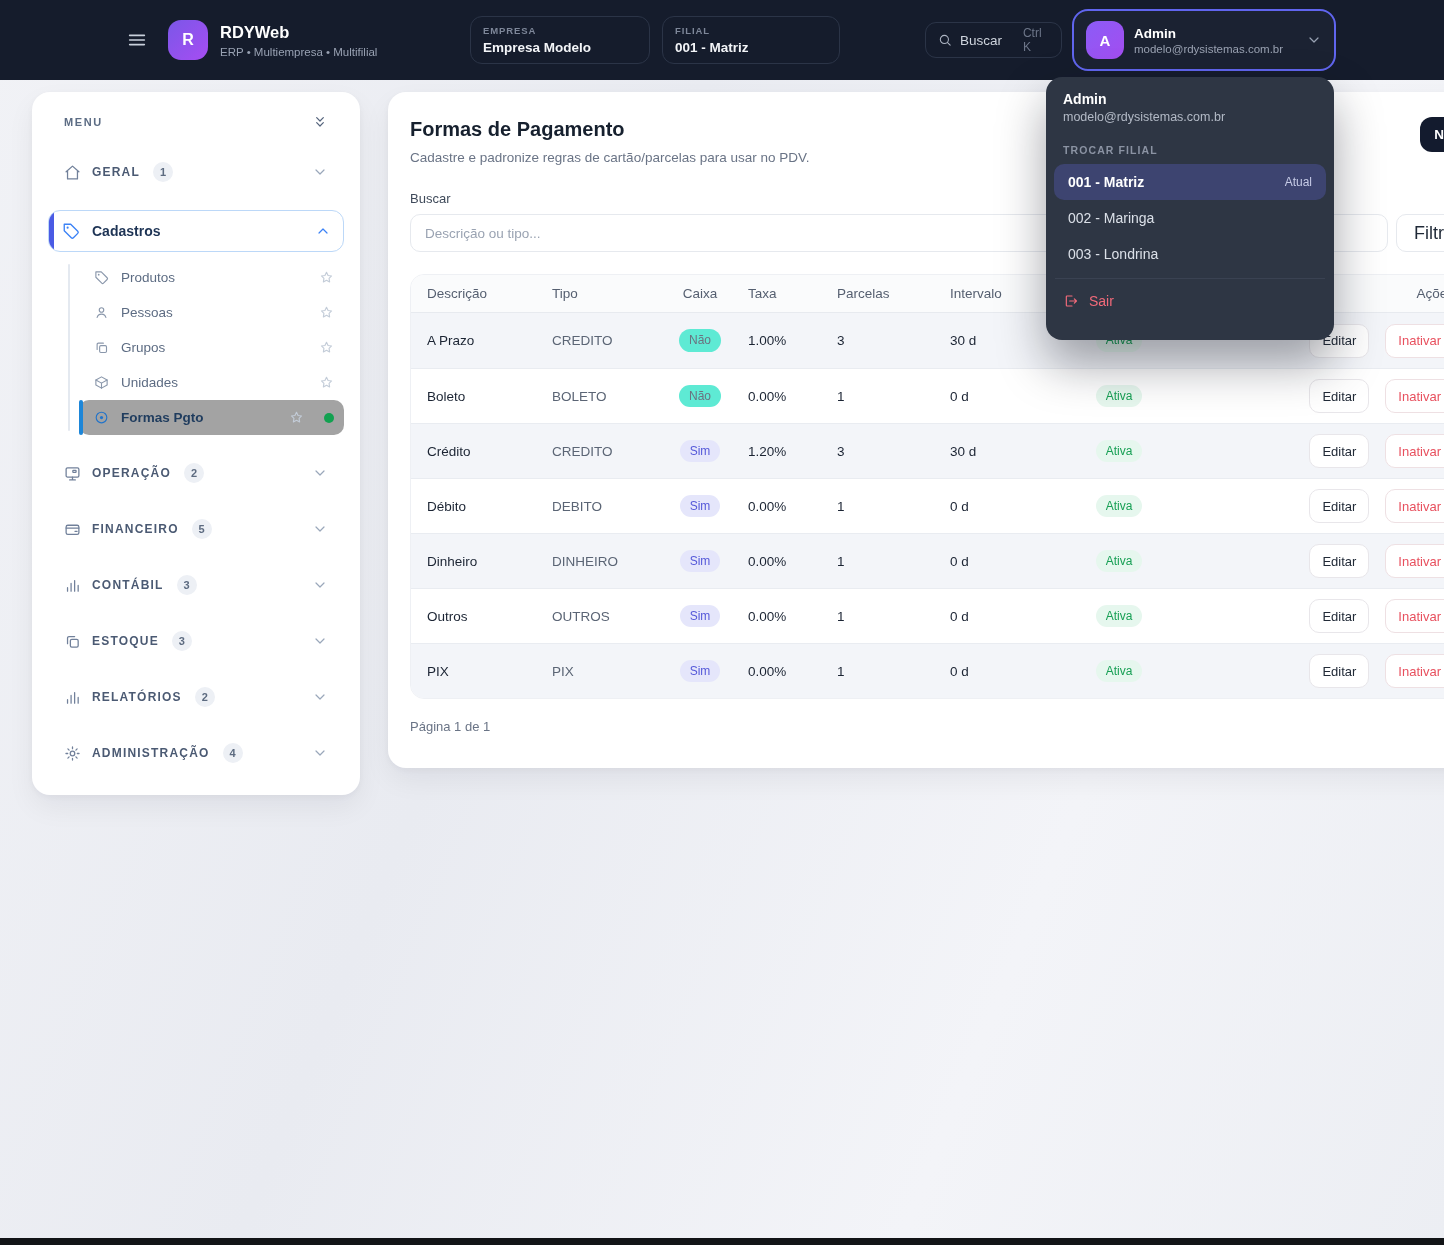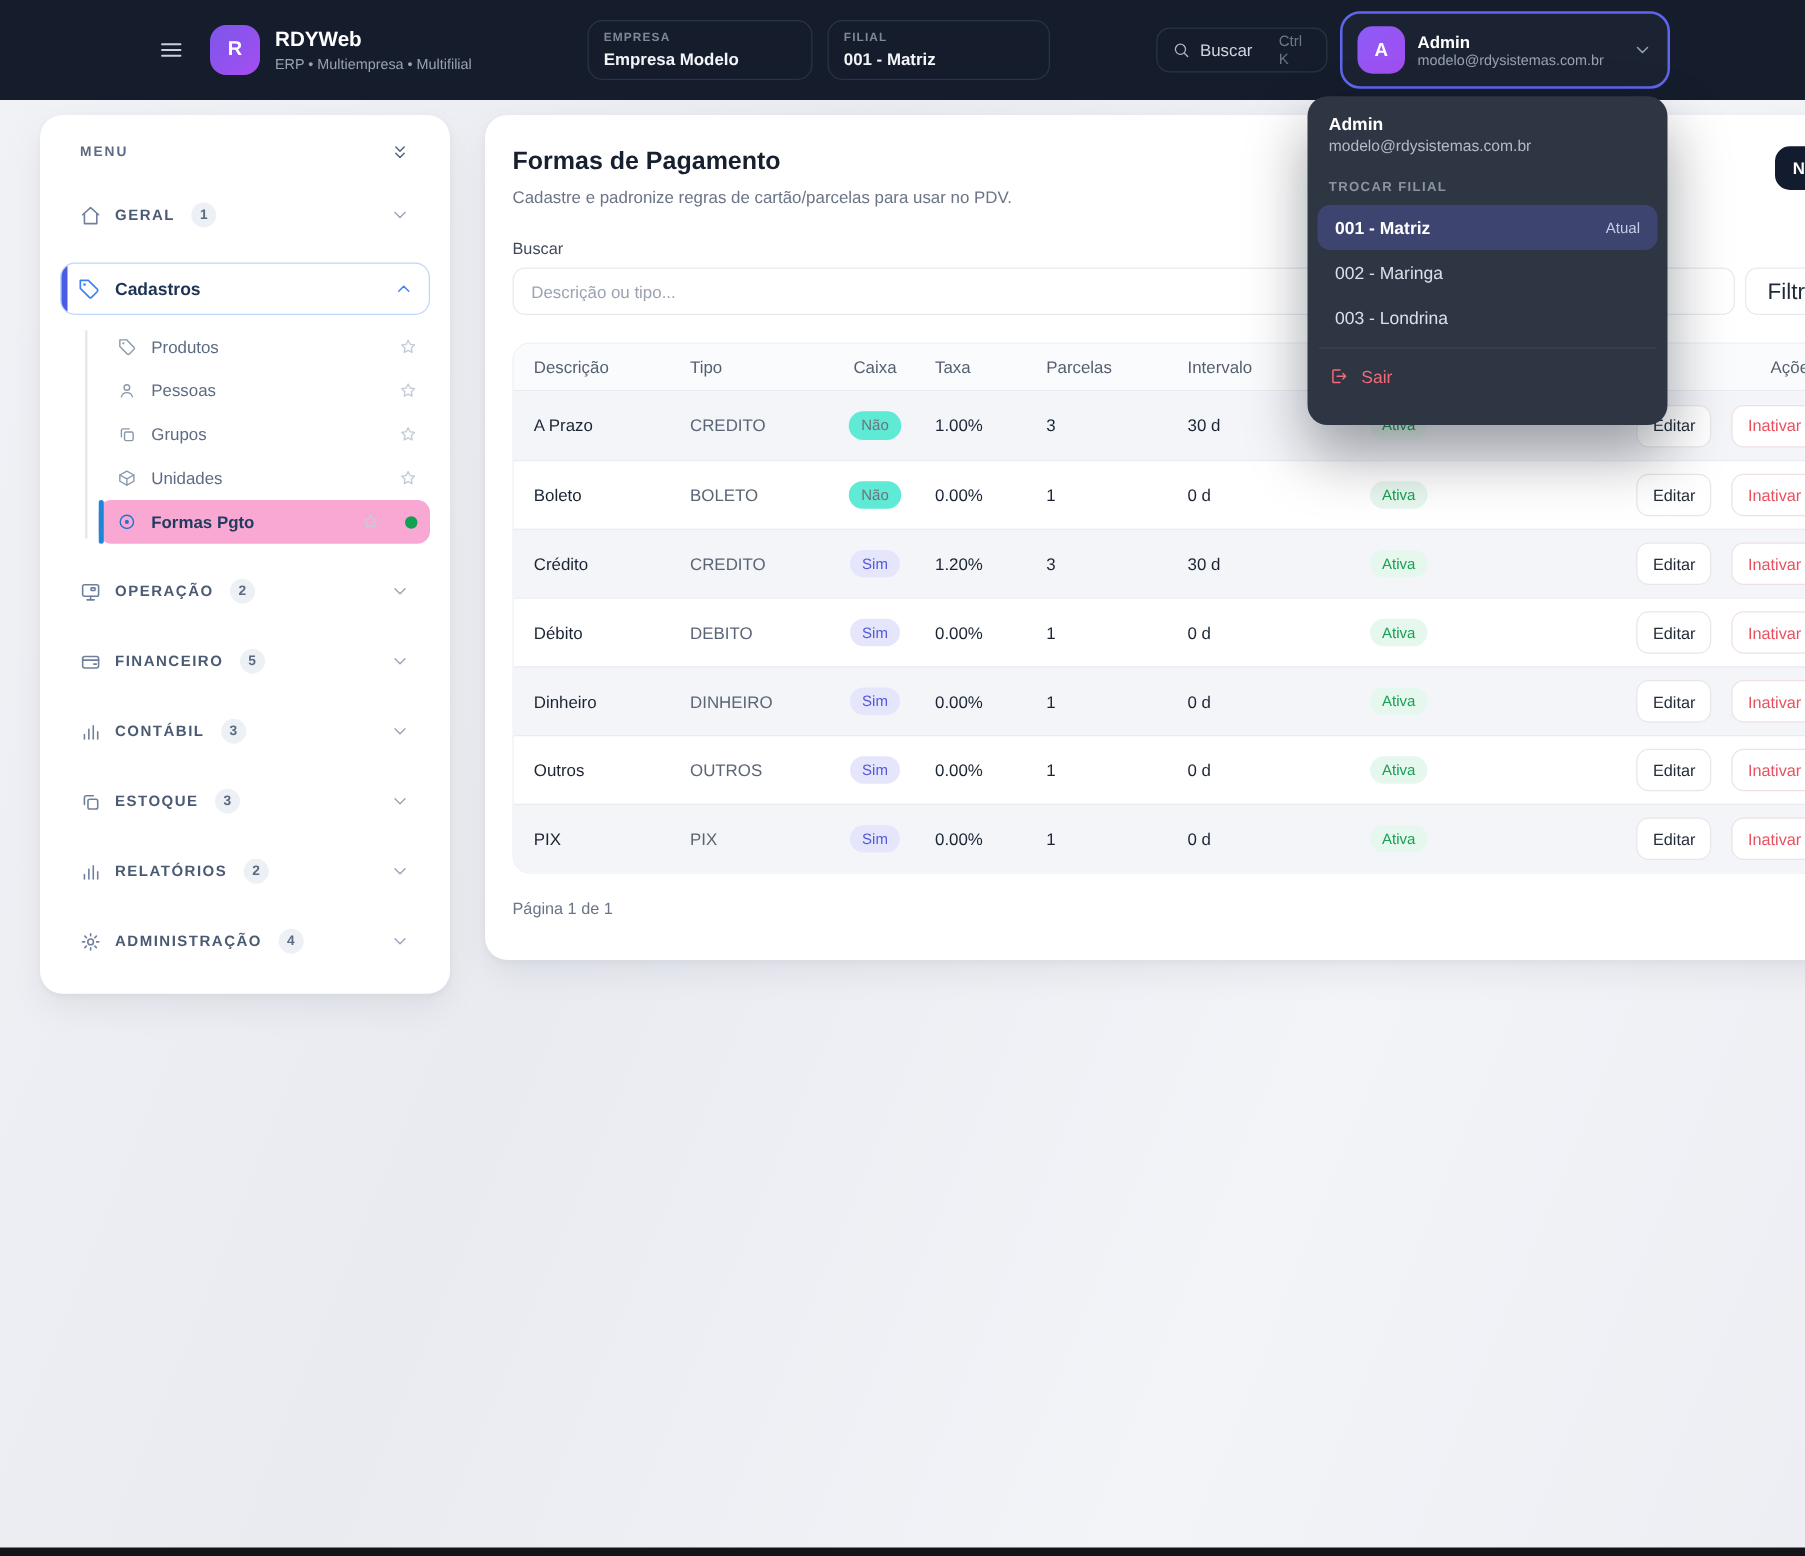--- a/index.html
+++ b/index.html
@@ -66,21 +66,21 @@
   .side-active-pill .sicon{color:#3b82f6;width:18px;height:18px}
   .plabel{font-size:14px;font-weight:700;color:#1d3354}
   .side-active-pill .schev{color:#3b82f6}
   .side-children{position:relative;margin:0 0 18px}
   .guide{position:absolute;left:20px;top:4px;bottom:4px;width:2px;background:#e4e9f0;border-radius:1px}
   .side-child{height:35px;margin-left:31px;border-radius:10px;display:flex;align-items:center;gap:12px;
     padding:0 10px 0 15px;position:relative;cursor:pointer}
   .side-child .sicon{width:15px;height:15px;color:#8a97ab}
   .clabel{font-size:13.5px;color:#5d6c83}
   .star{margin-left:auto;width:15px;height:15px;color:#c3ccd8;cursor:pointer}
-  .side-child.active{background:#f9a8d4}
+  .side-child.active{background:#a3a3a3}
   .side-child.active .cbar{position:absolute;left:0;top:0;bottom:0;width:4px;background:#1d86d8;border-radius:3px}
   .side-child.active .sicon{color:#2374c9}
   .side-child.active .clabel{color:#1f3c5e;font-weight:600}
   .gdot{width:10px;height:10px;border-radius:50%;background:#12a150;margin-left:8px;flex:0 0 auto}
 
   
   .content-card{position:absolute;left:388px;top:92px;width:1112px;height:676px;background:#fff;border-radius:18px;
     box-shadow:0 12px 28px rgba(15,23,42,.06),0 2px 6px rgba(15,23,42,.04);padding:22px;z-index:5}
   .page-title{font-size:20px;font-weight:700;color:#16202e;margin-top:4px}
   .page-sub{font-size:13.5px;color:#6a7486;margin-top:9px}

